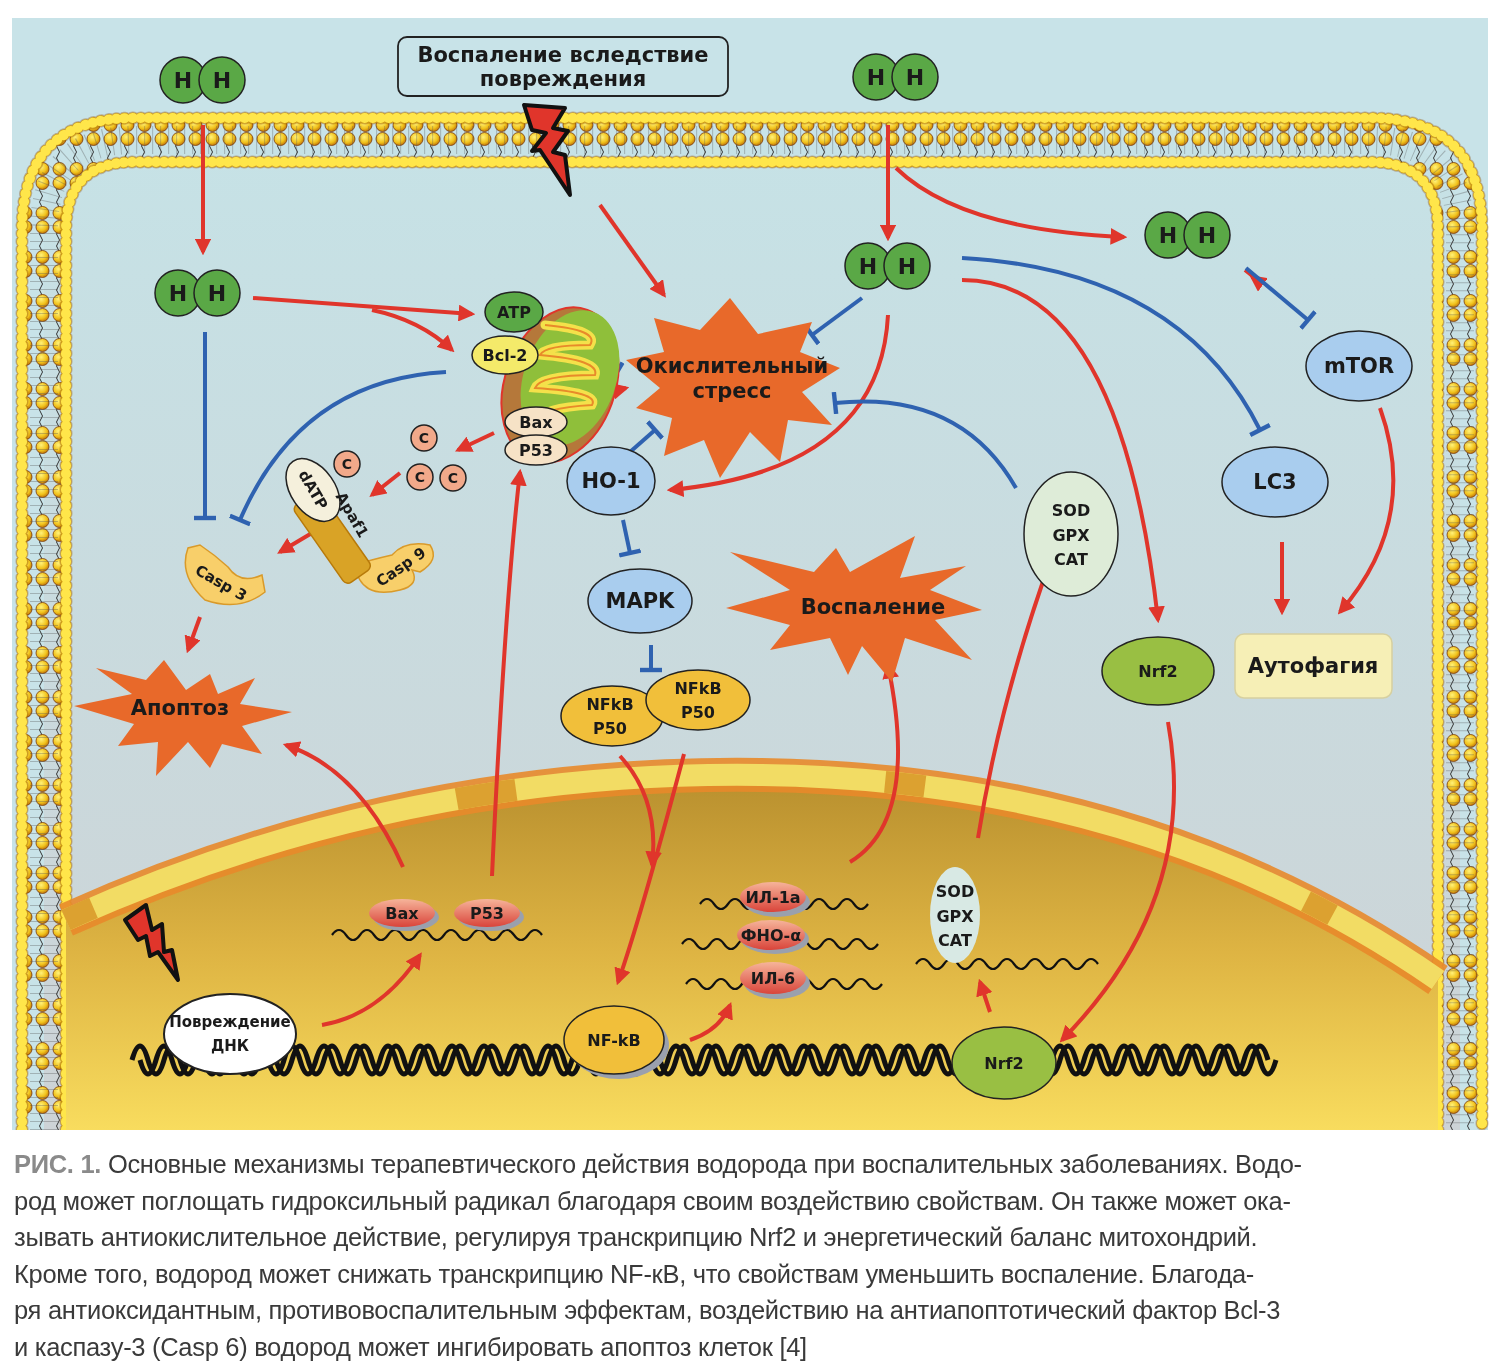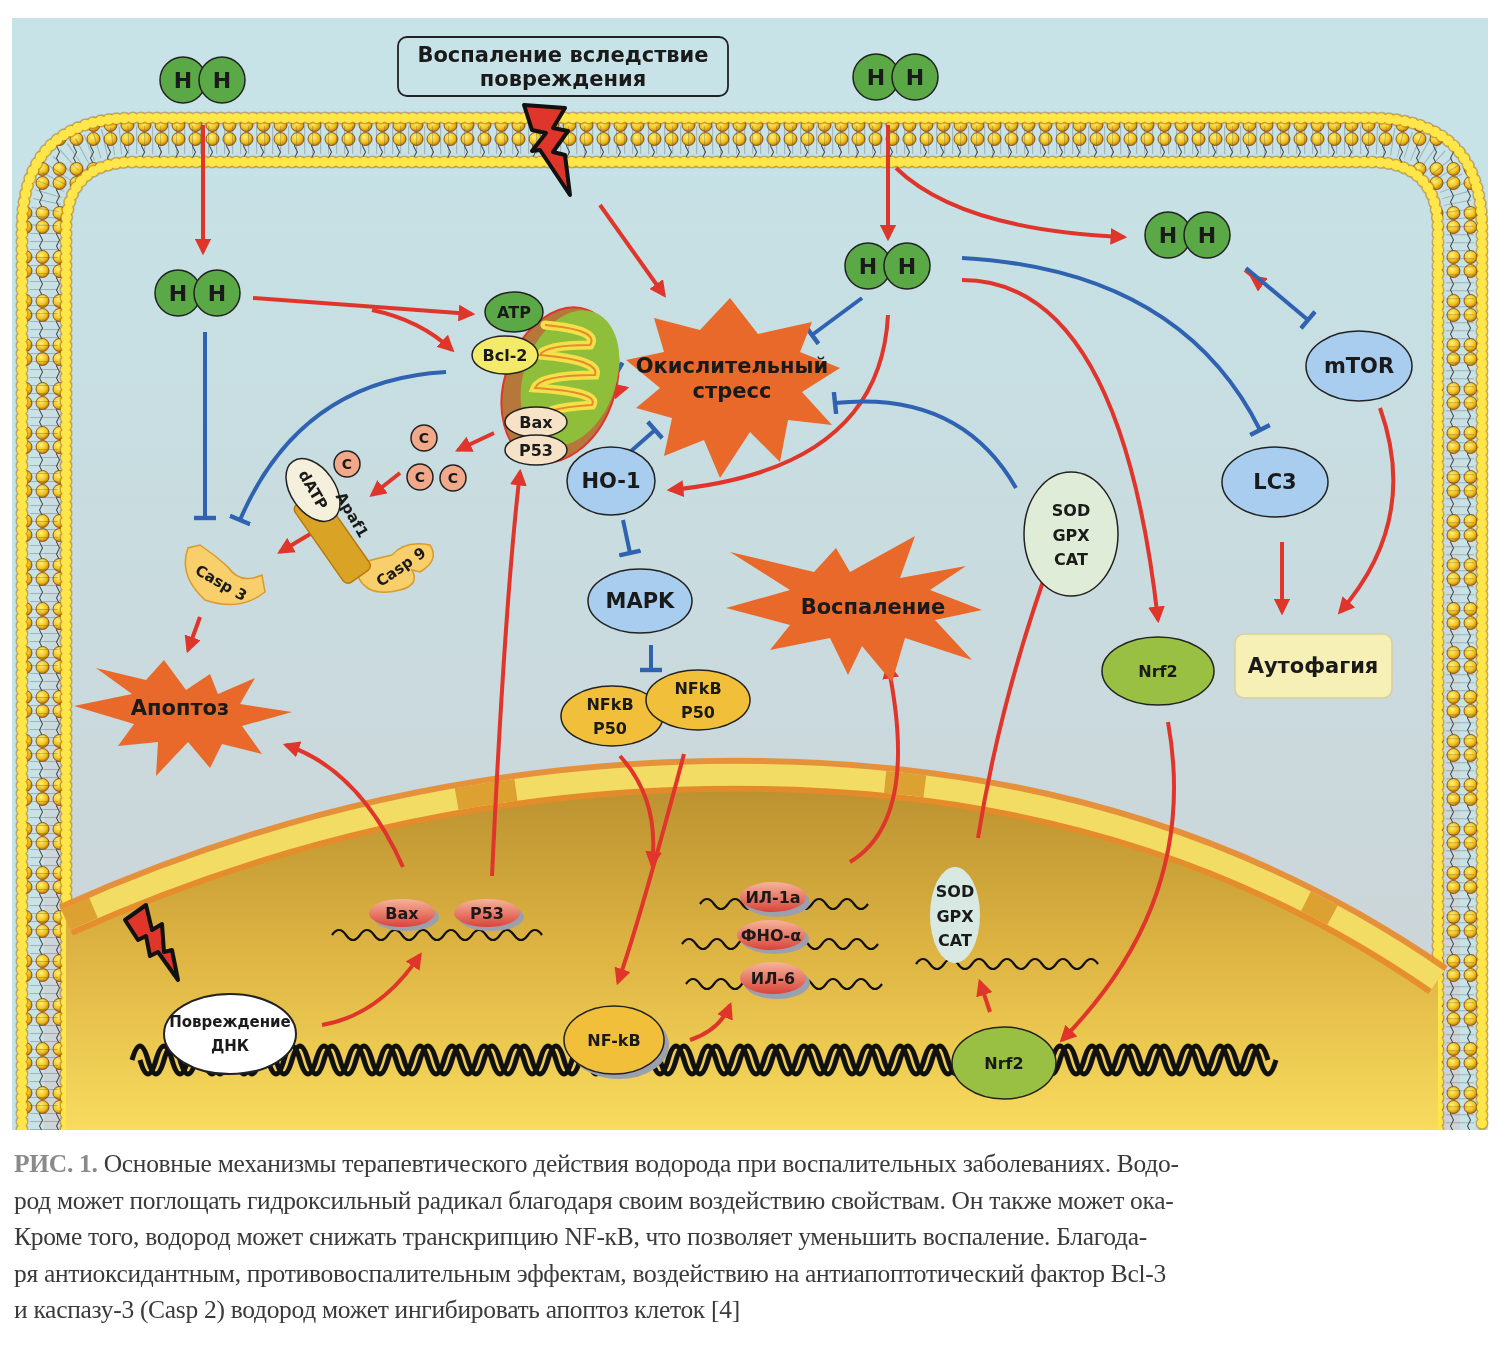--- a/index.html
+++ b/index.html
@@ -2,21 +2,21 @@
 <html><head>
 <meta charset="utf-8">
 <style>
   html, body { margin: 0; padding: 0; background: #ffffff; }
   body { width: 1504px; height: 1370px; position: relative; overflow: hidden; font-family: "DejaVu Sans", sans-serif; }
   #figure { position: absolute; left: 0; top: 0; width: 1504px; height: 1130px; }
   svg text { font-family: "DejaVu Sans", sans-serif; fill: #1a1a1a; }
   .lbl { font-weight: bold; text-anchor: middle; dominant-baseline: central; }
   .caption {
     position: absolute; left: 14px; top: 1146px; width: 1476px;
-    font-family: Liberation Serif, serif; font-size: 25.5px; line-height: 36.5px;
+    font-family: Liberation Sans, sans-serif; font-size: 25.5px; line-height: 36.5px;
     color: #3a3a3a; letter-spacing: -0.3px;
   }
   .caption .cap-num { color: #8a8a8a; font-weight: bold; }
   .caption .cap-line { display: block; white-space: nowrap; }
   .red { stroke: #e0352b; stroke-width: 4; fill: none; }
   .blue { stroke: #2f62b0; stroke-width: 4; fill: none; }
 </style>
 </head>
 <body>
 
@@ -319,16 +319,17 @@
   </g>
   <g>
     <ellipse cx="1004" cy="1063" rx="52" ry="36" fill="#99bf43" stroke="#222" stroke-width="1.5"></ellipse>
     <text class="lbl" x="1004" y="1063" font-size="16">Nrf2</text>
   </g>
 </svg>
 
 <div class="caption">
   <span class="cap-line"><span class="cap-num">РИС. 1.</span><span> Основные механизмы терапевтического действия водорода при воспалительных заболеваниях. Водо-</span></span>
   <span class="cap-line">род может поглощать гидроксильный радикал благодаря своим воздействию свойствам. Он также может ока-</span>
-  <span class="cap-line">Кроме того, водород может снижать транскрипцию NF-кВ, что позволяет уменьшить воспаление. Благода-</span>
+  <span class="cap-line">зывать антиокислительное действие, регулируя транскрипцию Nrf2 и энергетический баланс митохондрий.</span>
+  <span class="cap-line">Кроме того, водород может снижать транскрипцию NF-кВ, что свойствам уменьшить воспаление. Благода-</span>
   <span class="cap-line">ря антиоксидантным, противовоспалительным эффектам, воздействию на антиапоптотический фактор Bcl-3</span>
-  <span class="cap-line">и каспазу-3 (Casp 2) водород может ингибировать апоптоз клеток [4]</span>
+  <span class="cap-line">и каспазу-3 (Casp 6) водород может ингибировать апоптоз клеток [4]</span>
 </div>
 
 </body></html>

